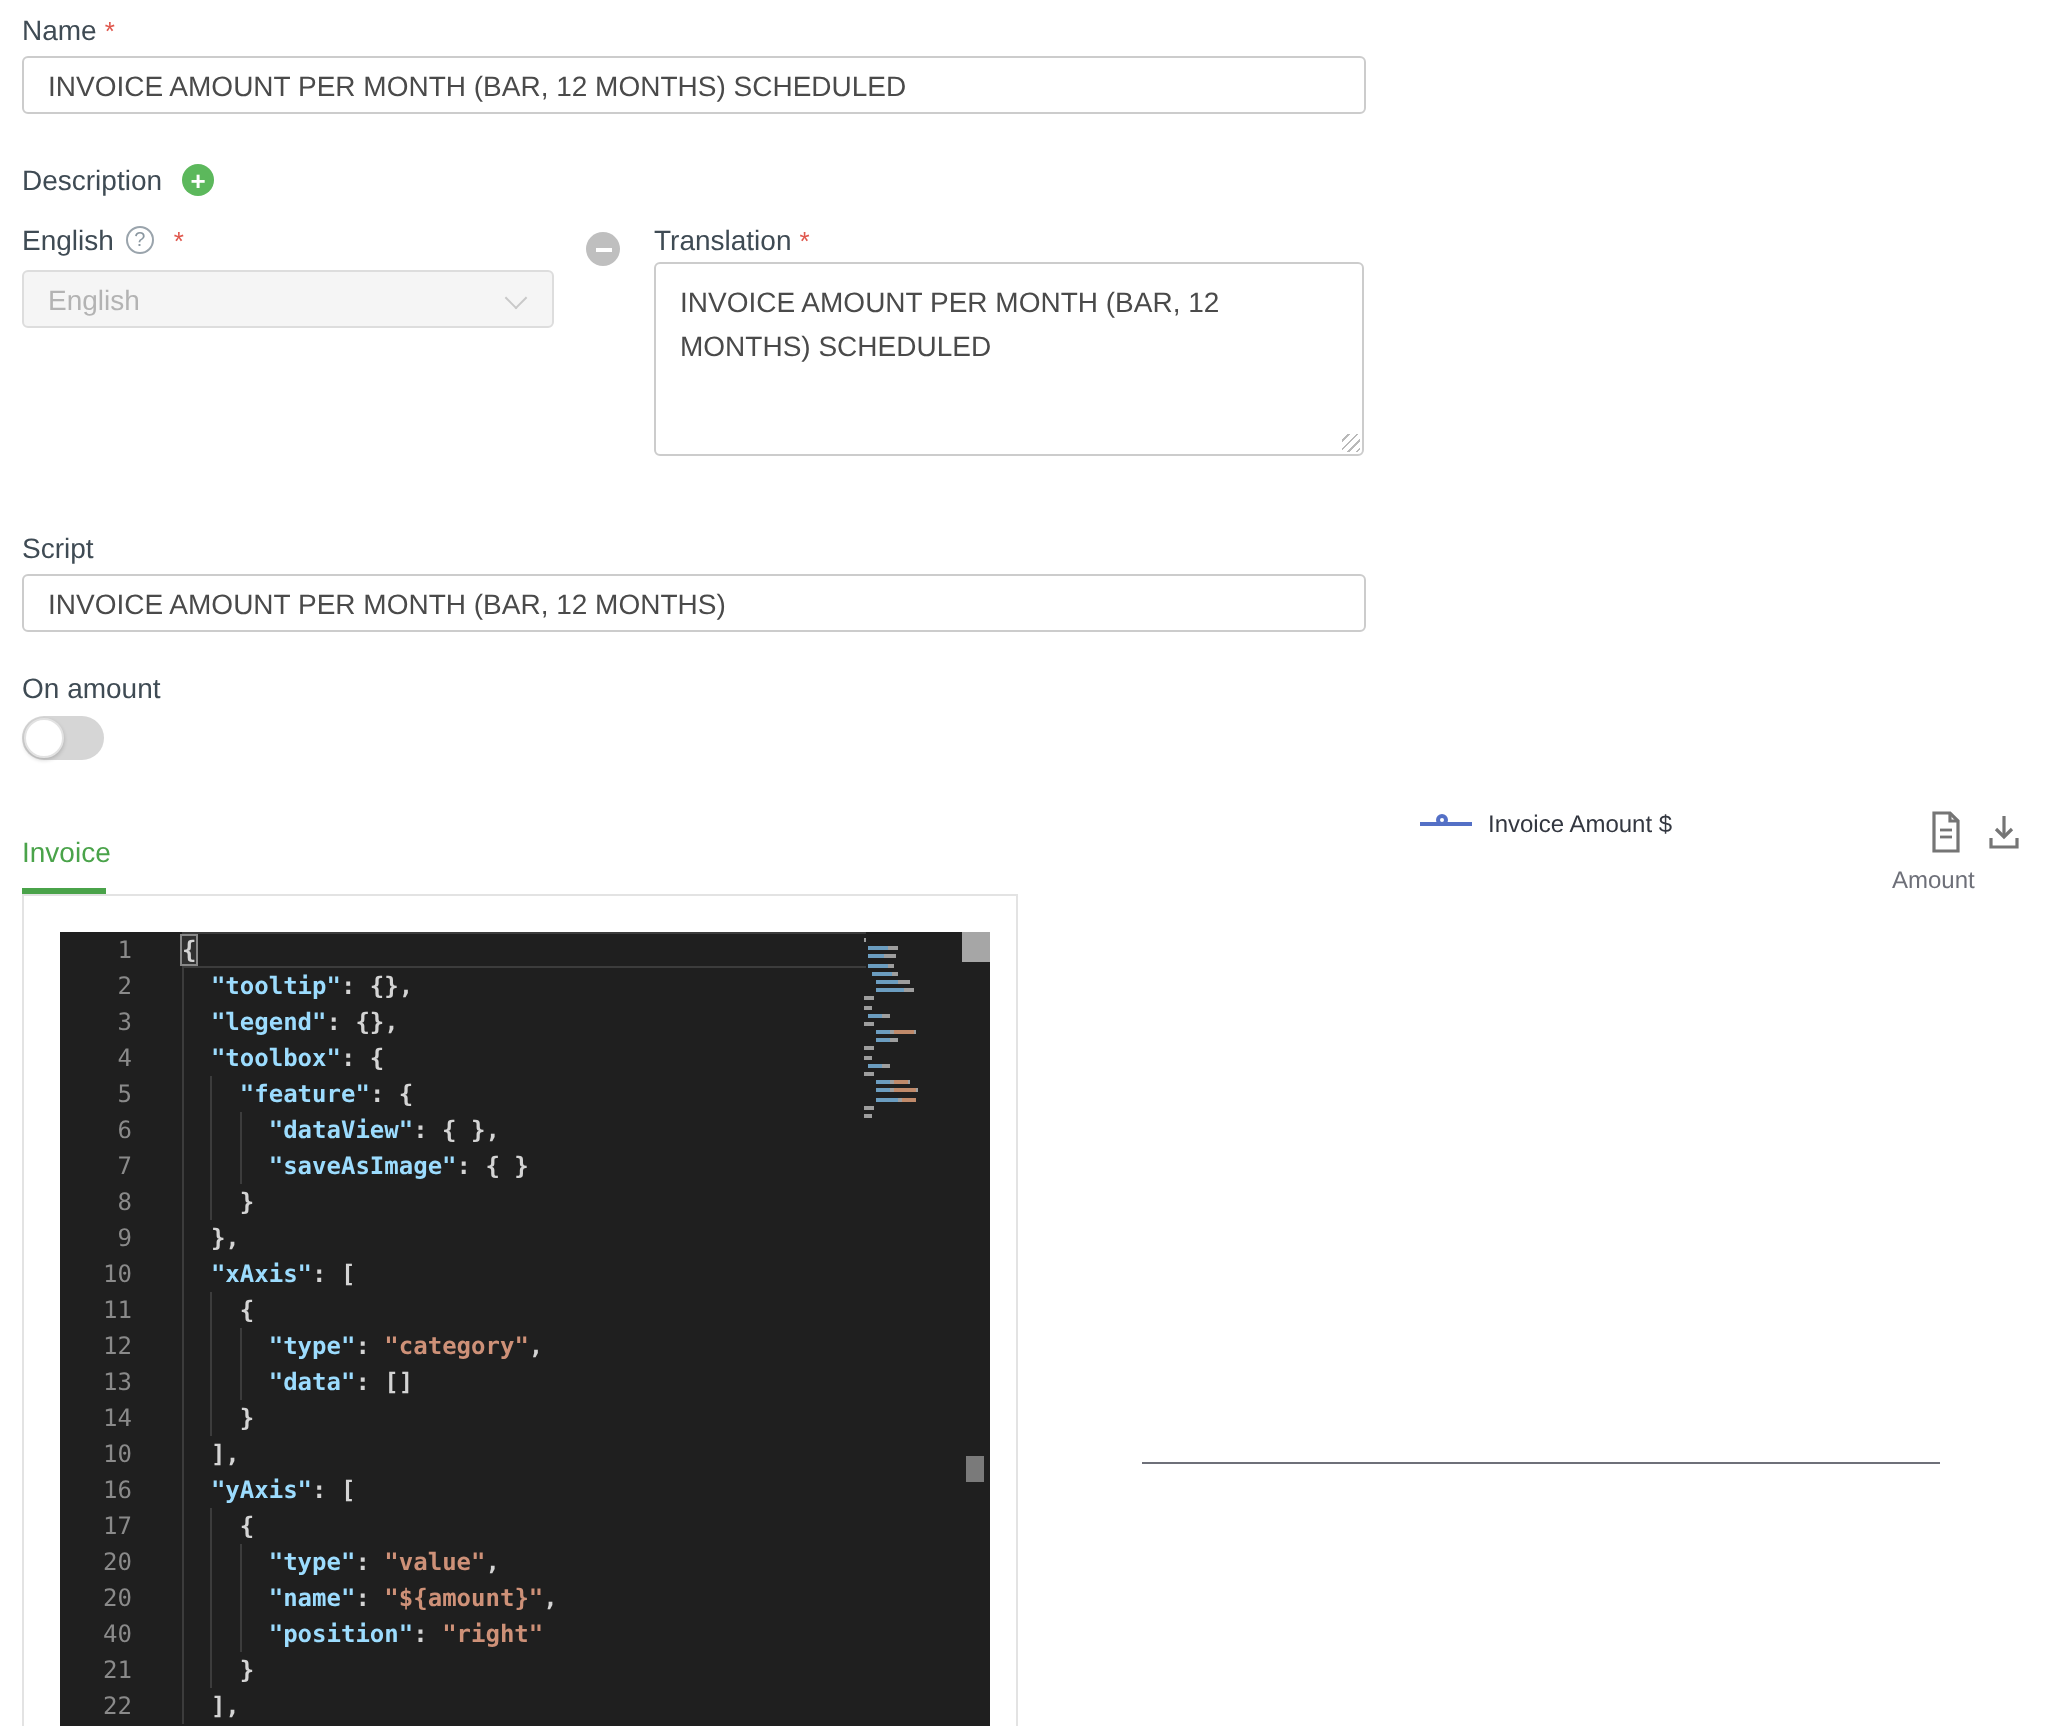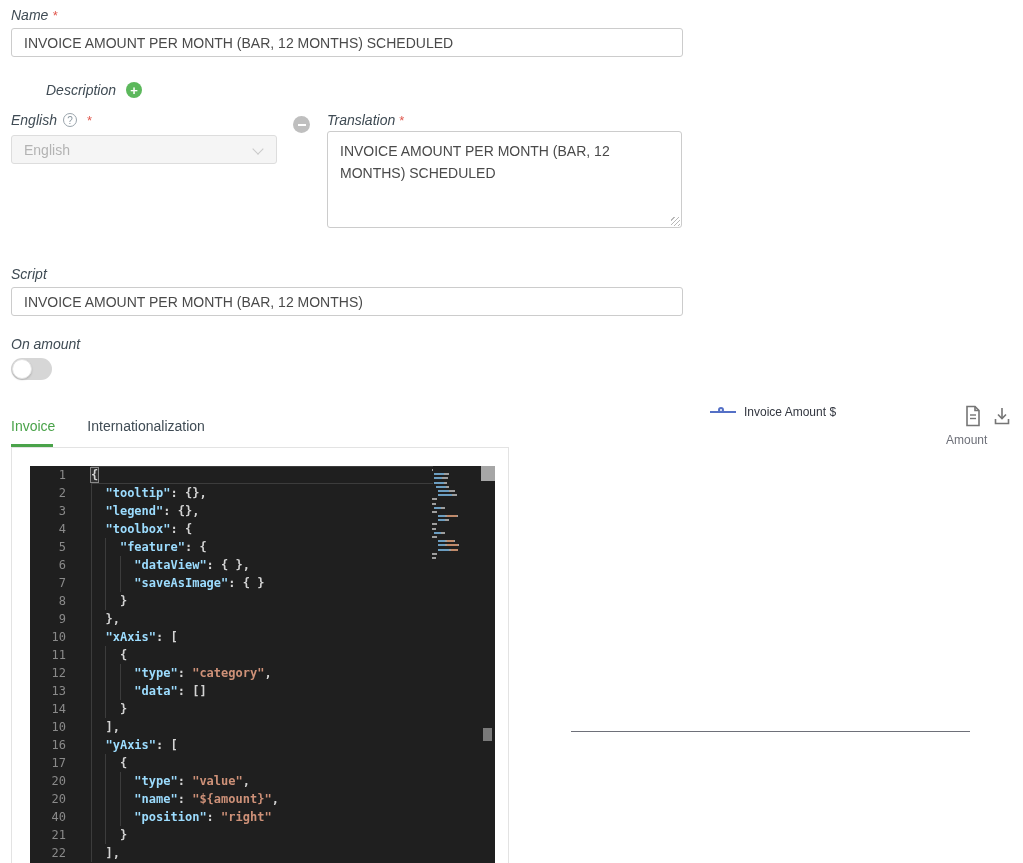--- a/index.html
+++ b/index.html
@@ -5,32 +5,32 @@
   * { box-sizing: border-box; margin: 0; padding: 0; }
   html,body { background:#fff; }
   body {
     position: relative;
     width: 1023px; height: 863px;
     overflow: hidden;
     font-family: "Liberation Sans", sans-serif;
     color:#3f4b54;
   }
   .abs { position:absolute; }
-  .lbl { font-size:14px; color:#3f4b54;font-style:italic; }
+  .lbl { font-size:14px; color:#3f4b54; }
   .req { color:#e0584e; margin-left:4px; font-size:13px; }
   .input {
     border:1px solid #ccc; border-radius:3px; background:#fff;
     font-family:"Liberation Sans",sans-serif;
     font-size:14px; color:#4a4a4a; padding:0 12px; outline:none;
   }
   
   #name-input, #script-input { left:11px; width:672px; height:29px; }
   #name-label { left:11px; top:7px; }
   #name-input { top:28px; }
-  #desc-row { left:11px; top:82px; display:flex; align-items:flex-start; gap:10px;margin-left:35px; }
+  #desc-row { left:11px; top:82px; display:flex; align-items:flex-start; gap:10px; }
   .plus-icon {
     width:16px; height:16px; border-radius:50%; background:#5cb85c;
     display:inline-flex; align-items:center; justify-content:center;
     color:#fff; font-size:13px; line-height:1; font-weight:bold; cursor:pointer;
   }
   #language-label-row { left:11px; top:112px; display:flex; align-items:center; gap:6px; }
   .help-icon {
     width:14px; height:14px; border-radius:50%; border:1px solid #9aa4ac;
     color:#8a97a0; font-size:10px; display:inline-flex; align-items:center; justify-content:center;
   }
@@ -164,21 +164,20 @@
 <div class="abs lbl" id="script-label">Script</div>
 <input class="abs input" id="script-input" value="INVOICE AMOUNT PER MONTH (BAR, 12 MONTHS)" style="">
 
 <div class="abs lbl" id="ondemand-label">On amount</div>
 <div class="abs" id="ondemand-toggle">
   <div id="ondemand-knob"></div>
 </div>
 
 <div class="abs" id="tabbar">
   <div class="tab active">Invoice</div>
-  <div class="tab inactive">Internationalization</div>
   <div id="tab-underline"></div>
 </div>
 
 <div class="abs" id="config-panel">
   <div id="code-editor">
     <div id="editor-gutter">
         <div class="ln">1</div>
         <div class="ln">2</div>
         <div class="ln">3</div>
         <div class="ln">4</div>

